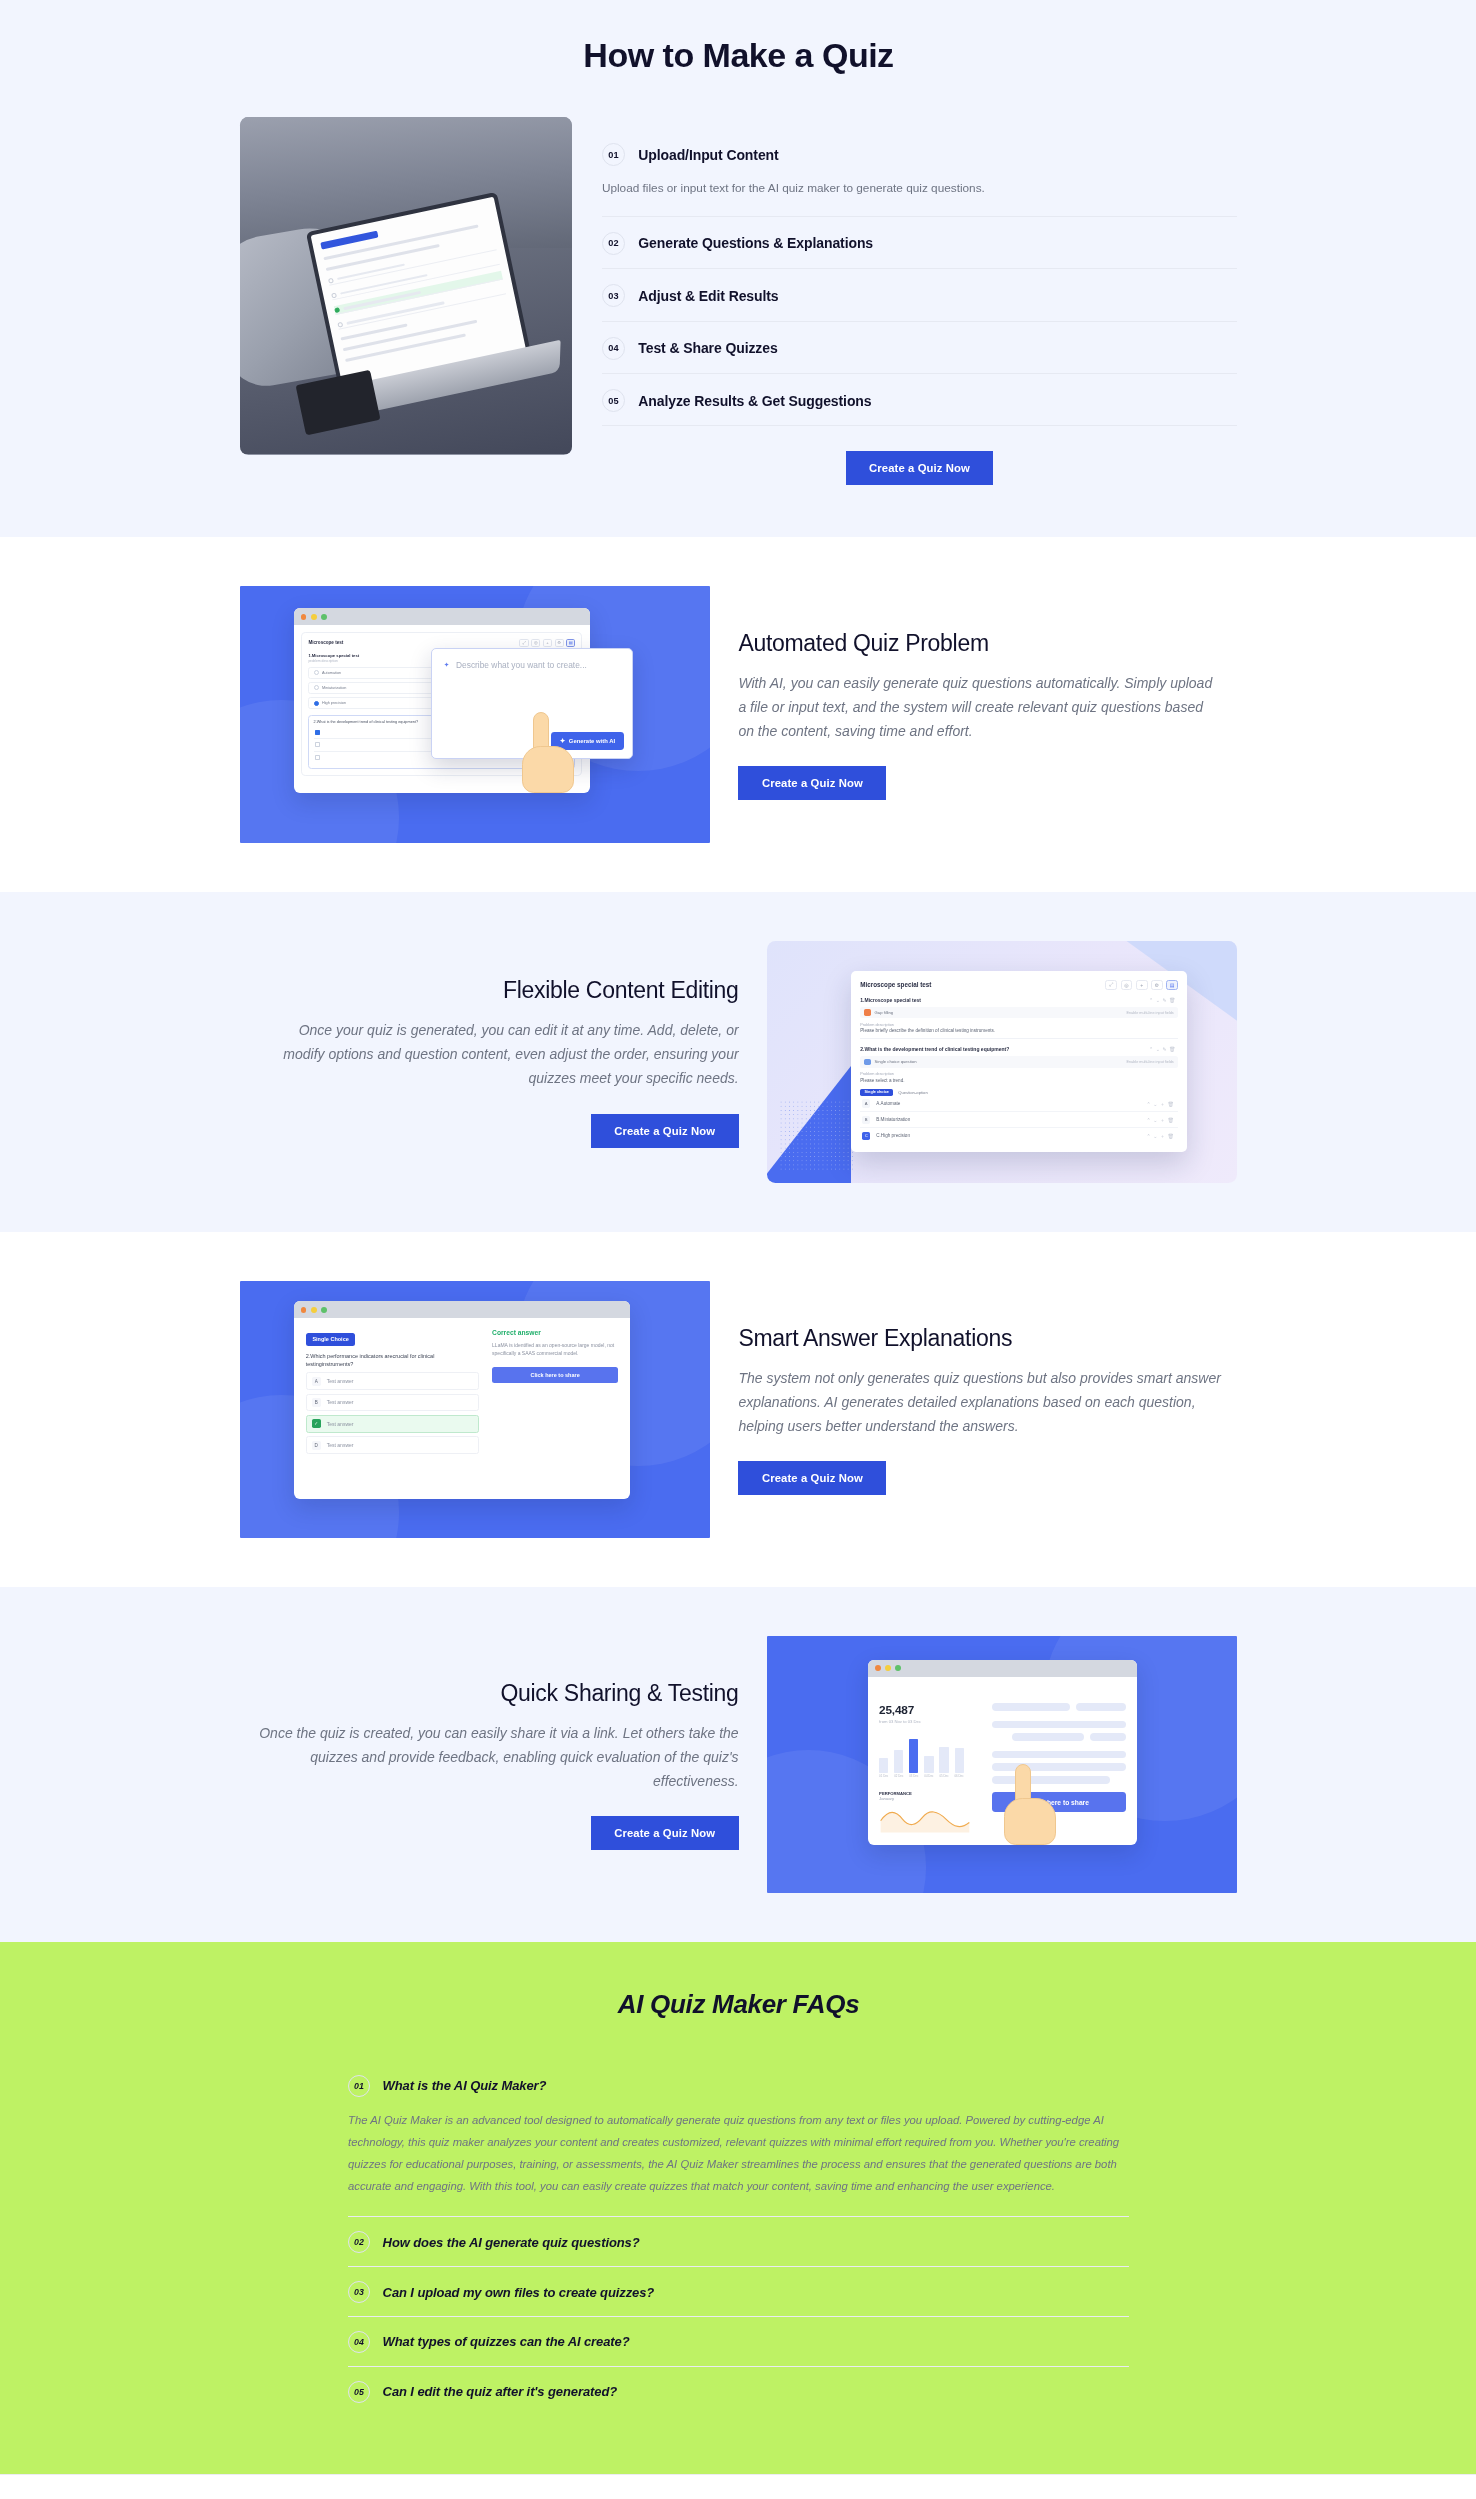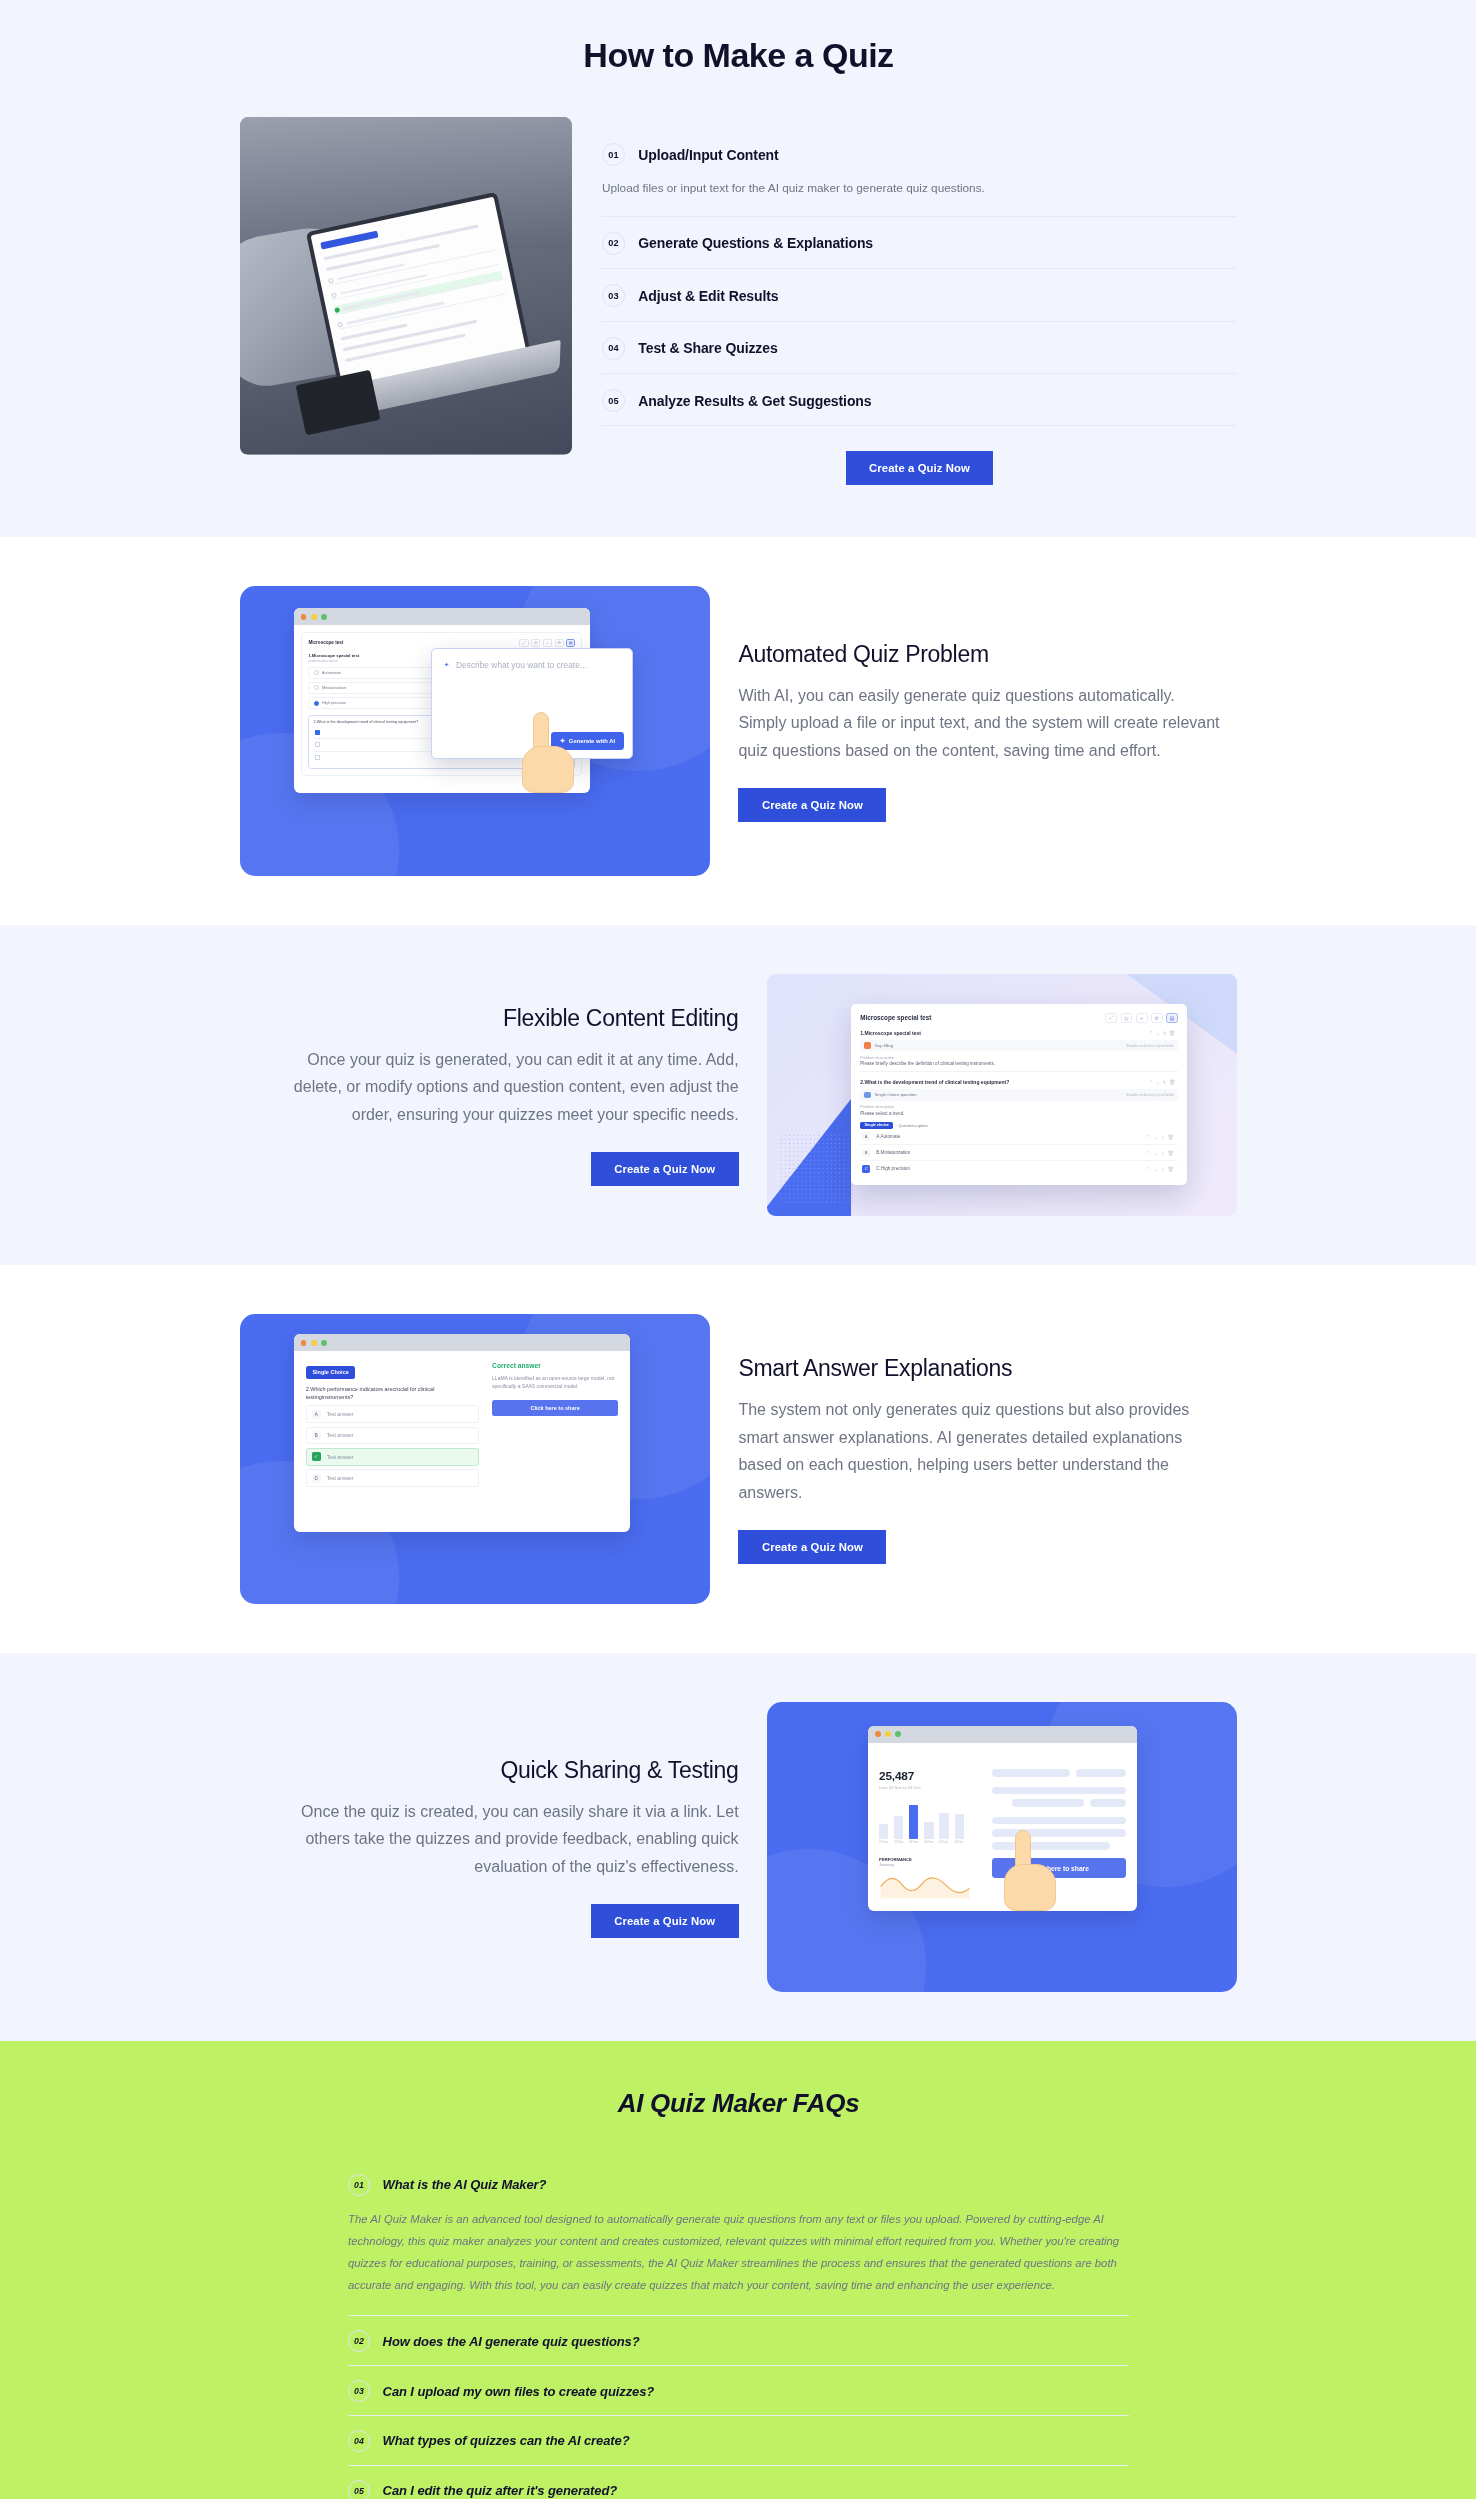--- a/index.html
+++ b/index.html
@@ -162,35 +162,36 @@
   .feature-media { flex: 0 0 470px; width: 470px; }
   .feature-text { flex: 1; }
   .feature.reverse .feature-text { text-align: right; }
   .feature-title {
     font-size: 23px;
     font-weight: 400;
     color: #11112b;
     letter-spacing: -0.3px;
   }
   .feature-desc {
-    font-size: 16px;
+    font-size: 14px;
     color: #6e7483;
     line-height: 1.72;
     margin-top: 14px;
     max-width: 483px;
+    font-style: italic;
   }
   .feature.reverse .feature-desc { margin-left: auto; }
   .feature-btn-row { margin-top: 23.5px; }
   .feature.reverse .feature-btn-row { display: flex; justify-content: flex-end; }
 
   
   .mock-blue {
-    width: 470px; height: 290px;
+    width: 470px; height: 257px;
     background: #4a6cf0;
-    border-radius: 15px;
+    border-radius: 1px;
     position: relative;
     overflow: hidden;
   }
   .mock-blue .blob-a {
     position: absolute; right: -50px; top: -59px; width: 244px; height: 244px;
     border-radius: 50%; background: rgba(255,255,255,0.07);
   }
   .mock-blue .blob-b {
     position: absolute; left: -76px; bottom: -92px; width: 235px; height: 235px;
     border-radius: 50%; background: rgba(255,255,255,0.07);

